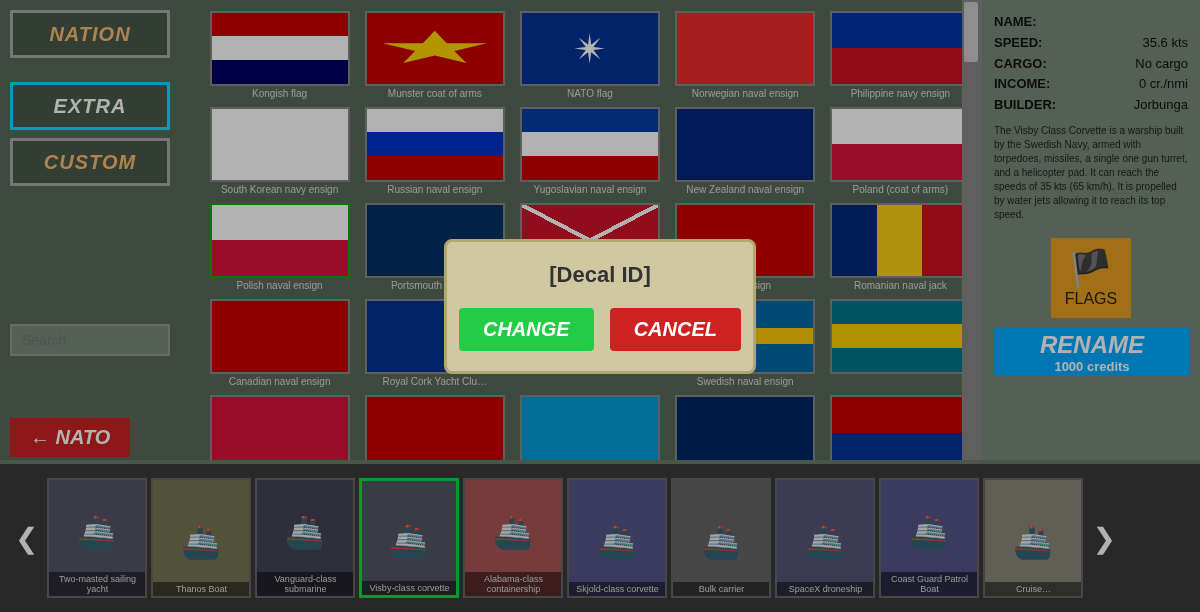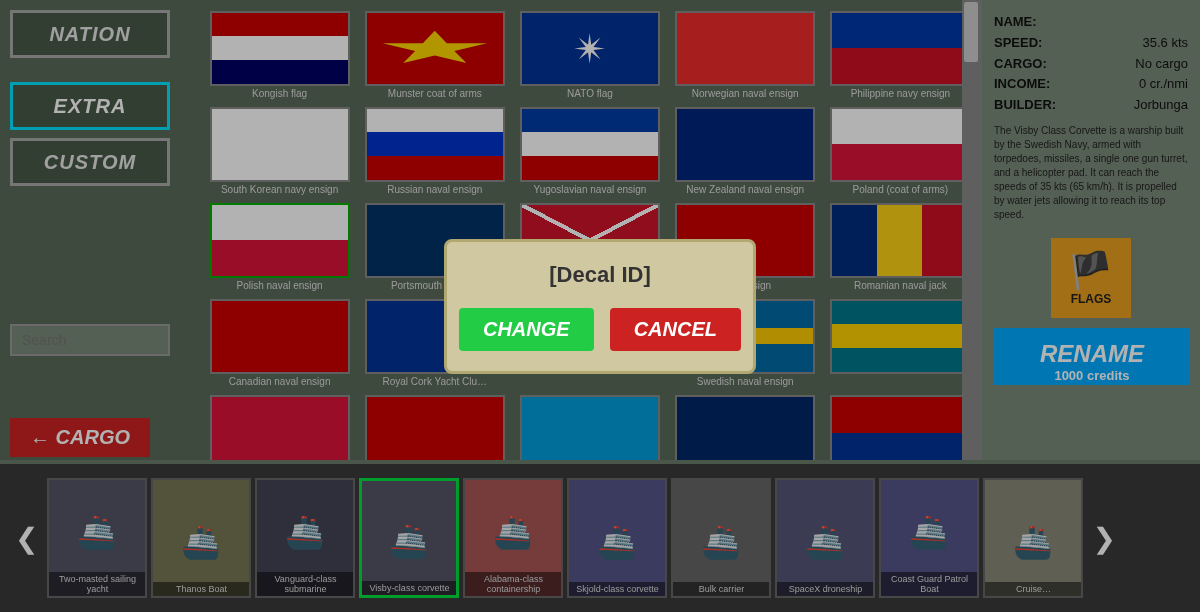--- a/index.html
+++ b/index.html
@@ -28,21 +28,21 @@
       flex-direction: column;
       gap: 8px;
       background: #5a6a5a;
     }
 
     .nav-btn {
       width: 160px;
       height: 48px;
       border: 3px solid #aaa;
       background: #4a5a4a;
-      color: #e5e5e5;
+      color: #fdba74;
       font-size: 20px;
       font-weight: bold;
       font-style: italic;
       cursor: pointer;
       text-align: center;
       line-height: 42px;
       letter-spacing: 1px;
     }
     .nav-btn.active {
       border-color: #00e5ff;
@@ -162,35 +162,35 @@
       align-items: center;
       justify-content: center;
       cursor: pointer;
       margin-left: auto;
       margin-right: auto;
     }
     .flags-btn .flag-icon {
       font-size: 36px;
     }
     .flags-btn .flags-label {
-      font-size: 12px;
-      font-weight: bold;
+      font-size: 16px;
+      font-weight: normal;
       color: #222;
     }
 
     .rename-btn {
       display: block;
       width: 196px;
       background: #00aaff;
       color: white;
       font-size: 24px;
       font-weight: bold;
       font-style: italic;
       text-align: center;
-      padding: 12px 0 2px;
+      padding: 3px 0 2px;
       margin-top: 10px;
       cursor: pointer;
       border: none;
     }
     .rename-btn .credits {
       font-size: 13px;
       font-style: normal;
       display: block;
     }
 
@@ -499,21 +499,21 @@
       <span class="flag-icon">🏴</span>
       <span class="flags-label">FLAGS</span>
     </button>
     <button class="rename-btn">
       <span>RENAME</span>
       <span class="credits">1000 credits</span>
     </button>
   </div>
 </div>
 
-<button class="back-btn">← CARGO</button>
+<button class="back-btn">← NATO</button>
 
 <div class="modal-overlay">
   <div class="modal">
     <div class="modal-title">[Decal ID]</div>
     <div class="modal-buttons">
       <button class="modal-change-btn">CHANGE</button>
       <button class="modal-cancel-btn">CANCEL</button>
     </div>
   </div>
 </div>

